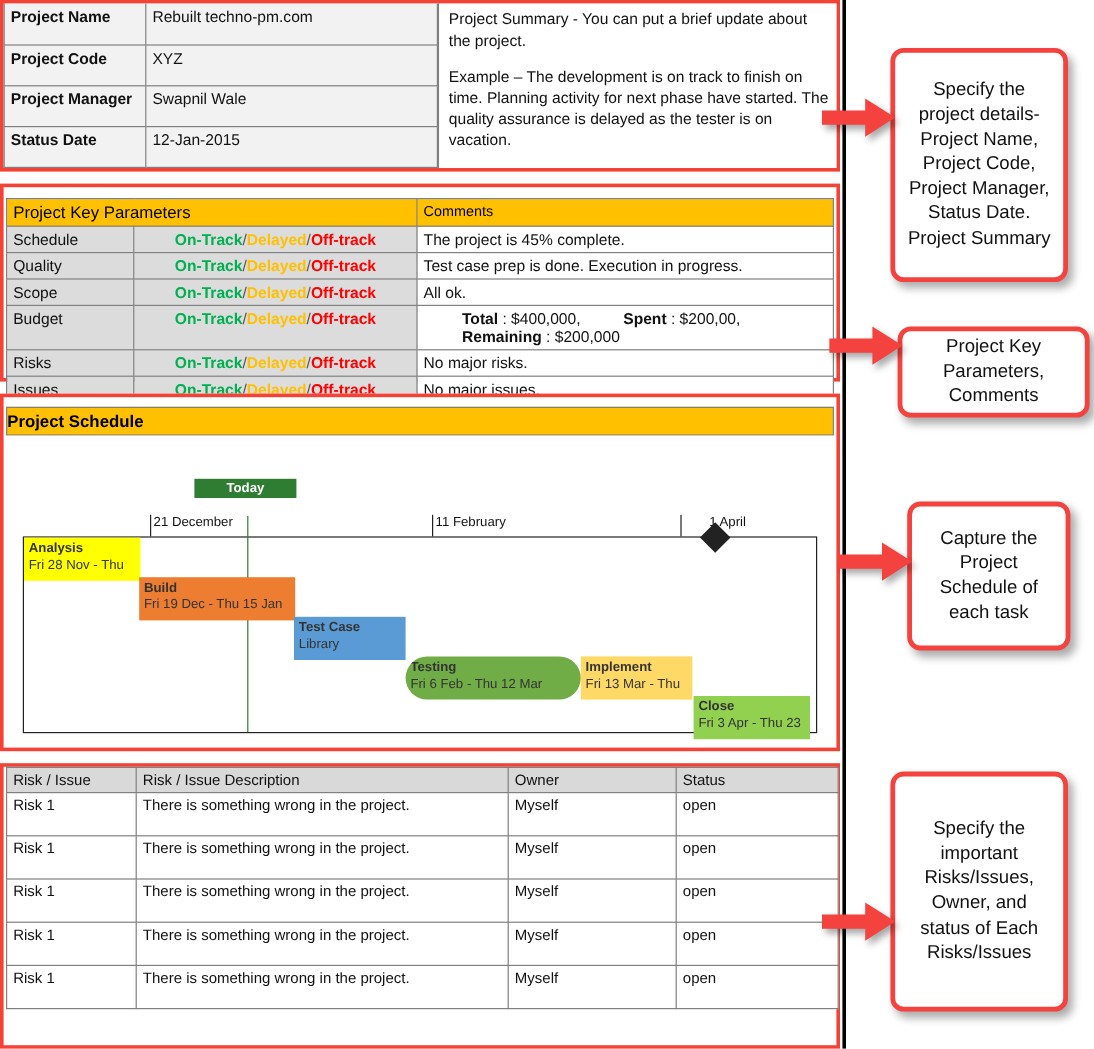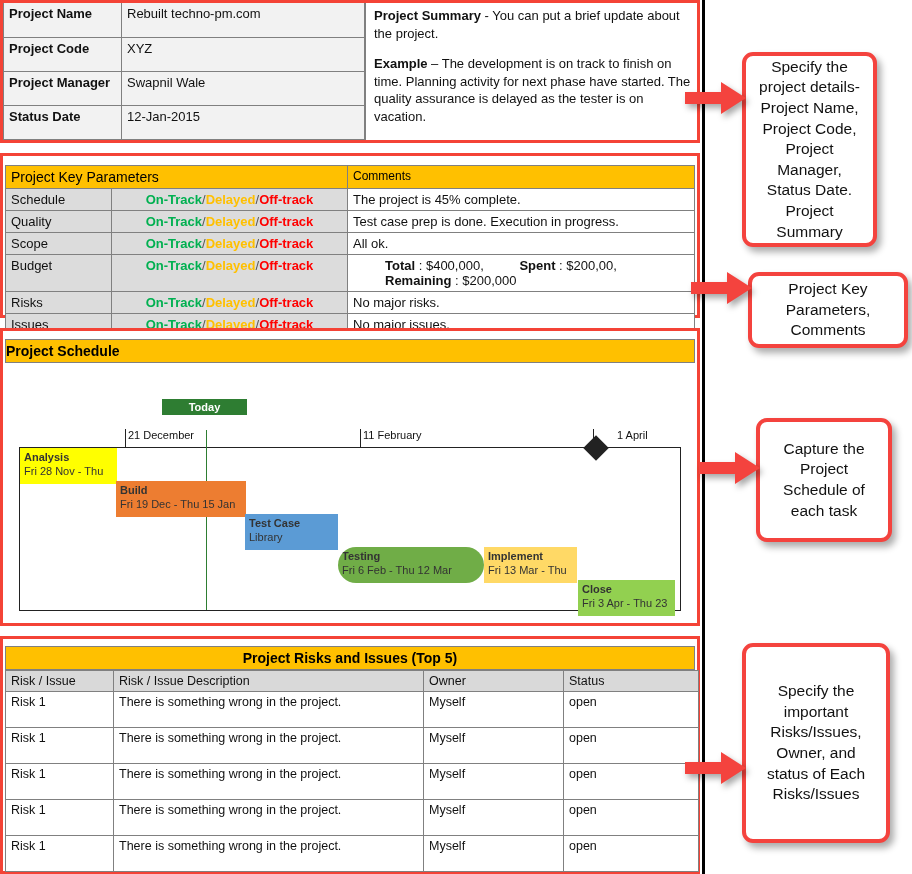--- a/index.html
+++ b/index.html
@@ -54,21 +54,21 @@
     border-left: none;
   }
   .details-table td.lbl { font-weight: bold; background: #f2f2f2; width: 118px; }
   .details-table td.val { background: #f2f2f2; }
   .details-table tr:first-child td { border-top: none; }
   .summary-cell {
     flex: 1; padding: 4px 6px 4px 8px;
     font-size: 13px; line-height: 1.35; color: #111;
     background: #ffffff;
   }
-  .summary-cell b { font-weight: bold; }
+  .summary-cell b { font-weight: normal; }
   .summary-gap { height: 13px; }
 
   
   #sec-kp { top: 153px; height: 165px; }
   #sec-kp .pad { padding: 9px 2px 2px 2px; }
   .kp-head td {
     background: #ffc000; font-weight: bold;
     text-align: center; font-size: 14px; color: #000;
     padding: 4px 2px;
   }
@@ -269,21 +269,21 @@
       </div>
     </div>
 
     <div class="redblock" id="sec-sched" style="width:700px;">
       <div class="sched-title">Project Schedule</div>
       <div class="gantt-wrap" id="gantt">
         <div class="today-badge">Today</div>
         <div class="axis-area" id="axis-area">
             <div class="axis-tick" style="left: 120px;">21 December</div>
             <div class="axis-tick" style="left: 355px;">11 February</div>
-            <div class="axis-tick" style="left: 588px; padding-left: 23px;">1 April</div>
+            <div class="axis-tick" style="left: 562px; padding-left: 23px;">1 April</div>
           </div>
         <div class="plot" id="plot">
             <div class="today-line" style="left: 186px;"></div>
             <div class="milestone" style="left: 567px;"></div>
             <div class="bar" style="left: 0px; width: 97px; top: 0px; background: rgb(255, 255, 0);">
               <span class="bt">Analysis</span>
               <span class="bd">Fri 28 Nov - Thu</span>
             </div>
             <div class="bar" style="left: 96px; width: 130px; top: 33px; background: rgb(237, 125, 49);">
               <span class="bt">Build</span>
@@ -303,21 +303,20 @@
             </div>
             <div class="bar" style="left: 558px; width: 97px; top: 132px; background: rgb(146, 208, 80);">
               <span class="bt">Close</span>
               <span class="bd">Fri 3 Apr - Thu 23</span>
             </div>
           </div>
       </div>
     </div>
 
     <div class="redblock" id="sec-risk" style="width:700px;">
-      <div class="risk-title">Project Risks and Issues (Top 5)</div>
       <table class="grid risk-table">
         <colgroup>
             <col style="width:108px">
             <col style="width:310px">
             <col style="width:140px">
             <col>
           </colgroup>
         <thead>
           <tr>
             <th>Risk / Issue</th>
@@ -358,21 +357,21 @@
               <td>open</td>
             </tr>
           </tbody>
       </table>
     </div>
 
     <div class="divider-line"></div>
   </div>
 
   <div id="annotations">
-      <div class="callout" style="left: 742px; top: 52px; width: 135px; height: 195px;">Specify the project details- Project Name, Project Code, Project Manager, Status Date. Project Summary</div>
+      <div class="callout" style="left: 742px; top: 40px; width: 148px; height: 195px;">Specify the project details- Project Name, Project Code, Project Manager, Status Date. Project Summary</div>
       <div class="arrow" style="left: 685px; top: 81px; width: 62px; height: 34px;"><svg width="62" height="34" viewBox="0 0 62 34">
           <path d="M0 11 L36 11 L36 1 L61 17 L36 33 L36 23 L0 23 Z" fill="#f4433e"></path>
         </svg></div>
       <div class="callout" style="left: 748px; top: 272px; width: 160px; height: 76px;">Project Key Parameters, Comments</div>
       <div class="arrow" style="left: 691px; top: 271px; width: 62px; height: 34px;"><svg width="62" height="34" viewBox="0 0 62 34">
           <path d="M0 11 L36 11 L36 1 L61 17 L36 33 L36 23 L0 23 Z" fill="#f4433e"></path>
         </svg></div>
       <div class="callout" style="left: 756px; top: 418px; width: 136px; height: 124px;">Capture the Project Schedule of each task</div>
       <div class="arrow" style="left: 699px; top: 451px; width: 62px; height: 34px;"><svg width="62" height="34" viewBox="0 0 62 34">
           <path d="M0 11 L36 11 L36 1 L61 17 L36 33 L36 23 L0 23 Z" fill="#f4433e"></path>

